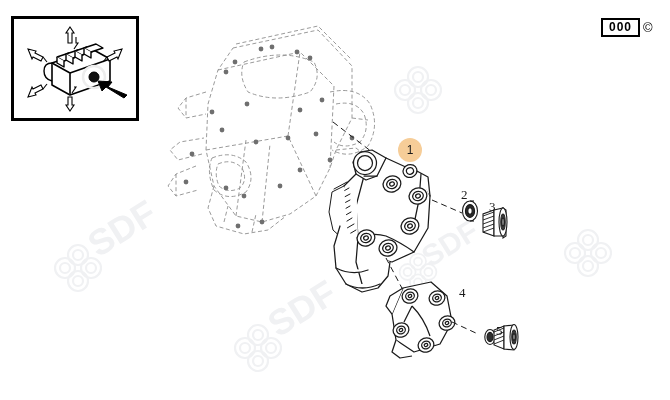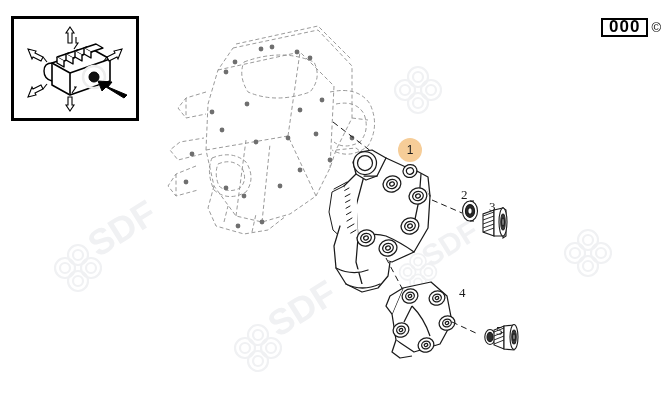--- a/index.html
+++ b/index.html
@@ -40,21 +40,21 @@
     position: absolute;
     left: 601px;
     top: 18px;
     display: flex;
     align-items: center;
     gap: 3px;
   }
   #page-code .code-frame {
     border: 2px solid #000;
     padding: 1px 6px 2px 6px;
-    font-size: 17px;
+    font-size: 12px;
     font-weight: bold;
     line-height: 12px;
     letter-spacing: 1px;
     color: #000;
     background: #fff;
     font-family: "Liberation Sans", sans-serif;
   }
   #page-code .copyright {
     font-size: 13px;
     line-height: 13px;

